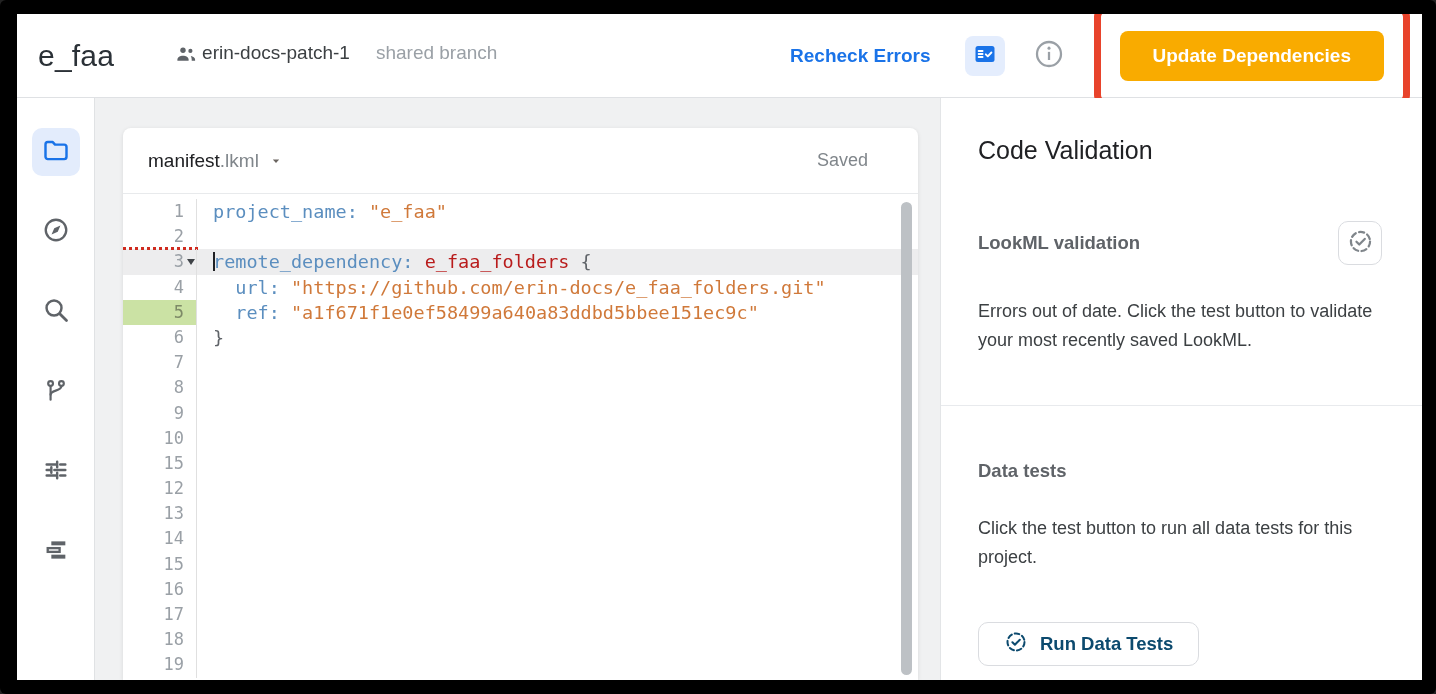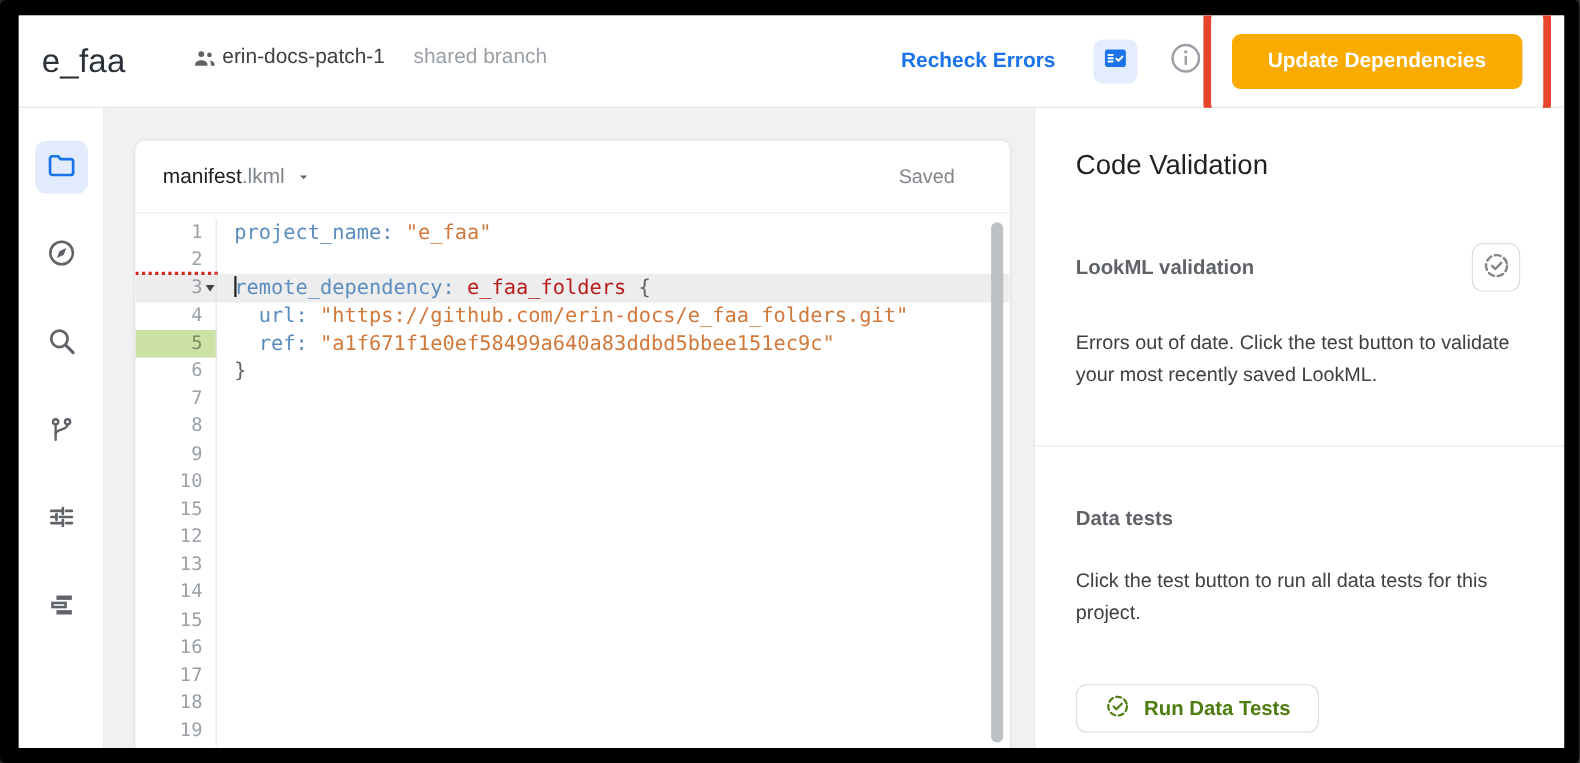--- a/index.html
+++ b/index.html
@@ -11,21 +11,21 @@
   .topbar{height:84px;flex:0 0 84px;display:flex;align-items:center;background:#fff;border-bottom:1px solid #dfe1e4;padding:0 12px 0 21px;}
   .project-title{font-size:30px;font-weight:500;color:#2b3137;letter-spacing:.2px;}
   .branch-group{display:flex;margin-left:60px;}
   .branch-group svg{flex:0 0 auto;}
   .branch-name{font-size:19px;color:#3c4043;margin-left:4px;}
   .branch-type{font-size:19px;color:#9aa0a6;margin-left:26px;}
   .top-right{margin-left:auto;display:flex;align-items:center;}
   .recheck{font-size:19px;font-weight:700;color:var(--accent-blue,#1a73e8);cursor:pointer;}
   .factcheck-btn{margin-left:34px;width:40px;height:40px;border-radius:8px;background:#e4edfd;display:flex;align-items:center;justify-content:center;cursor:pointer;}
   .info-btn{margin-left:28px;width:32px;height:32px;display:flex;align-items:center;justify-content:center;color:#9aa0a6;cursor:pointer;}
-  .red-annotation{border:7px solid var(--annotation-red,#e8432b);border-radius:12px;padding:19px;}
+  .red-annotation{margin-left:29px;border:7px solid var(--annotation-red,#e8432b);border-radius:12px;padding:19px;}
   .update-btn{background:var(--button-orange,#f9ab00);color:#fff;font-weight:700;font-size:19px;height:50px;padding:0 33px;border:none;border-radius:8px;display:flex;align-items:center;cursor:pointer;font-family:"Liberation Sans",sans-serif;}
 
   
   .body{flex:1;display:flex;min-height:0;}
   .sidebar{flex:0 0 78px;background:#fff;border-right:1px solid #e0e2e4;display:flex;flex-direction:column;align-items:center;padding-top:30px;gap:32px;}
   .side-btn{width:48px;height:48px;border-radius:10px;display:flex;align-items:center;justify-content:center;color:#5f6368;cursor:pointer;}
   .side-btn.active{background:#e3ecfc;color:var(--accent-blue,#1a73e8);}
 
   .main{flex:1;background:#f0f1f2;position:relative;min-width:0;}
   .editor-card{position:absolute;left:28px;right:22px;top:30px;bottom:0;background:#fff;border-radius:8px 8px 0 0;box-shadow:0 1px 4px rgba(0,0,0,.10);display:flex;flex-direction:column;overflow:hidden;}
@@ -52,21 +52,21 @@
 
   
   .right-panel{flex:0 0 482px;background:#fff;border-left:1px solid #e3e5e7;padding:38px 40px 0 37px;overflow:hidden;}
   .panel-title{font-size:25px;font-weight:500;color:#202124;margin:0;}
   .val-row{display:flex;align-items:center;justify-content:space-between;margin-top:56px;}
   .section-label{font-size:18.5px;font-weight:600;color:#5f6368;}
   .icon-btn{width:44px;height:44px;border:1px solid #dadce0;border-radius:10px;background:#fff;display:flex;align-items:center;justify-content:center;color:#80868b;cursor:pointer;}
   .panel-text{margin-top:32px;font-size:18px;line-height:29px;color:#3c4043;}
   .panel-divider{margin:50px -40px 0 -37px;border:none;border-top:1px solid #e8eaed;}
   .dt-label{margin-top:54px;}
-  .run-btn{margin-top:32px;height:44px;display:inline-flex;align-items:center;gap:12px;padding:0 25px;background:#fff;border:1px solid #dadce0;border-radius:10px;color:#4d7c0f;font-size:18.5px;font-weight:600;cursor:pointer;font-family:"Liberation Sans",sans-serif;}
+  .run-btn{margin-top:32px;height:44px;display:inline-flex;align-items:center;gap:12px;padding:0 25px;background:#fff;border:1px solid #dadce0;border-radius:10px;color:#0c4a6e;font-size:18.5px;font-weight:600;cursor:pointer;font-family:"Liberation Sans",sans-serif;}
 </style>
 </head>
 <body>
 
 <div class="frame">
   <div class="app">
 
     <div class="topbar">
       <div class="project-title">e_faa</div>
 

